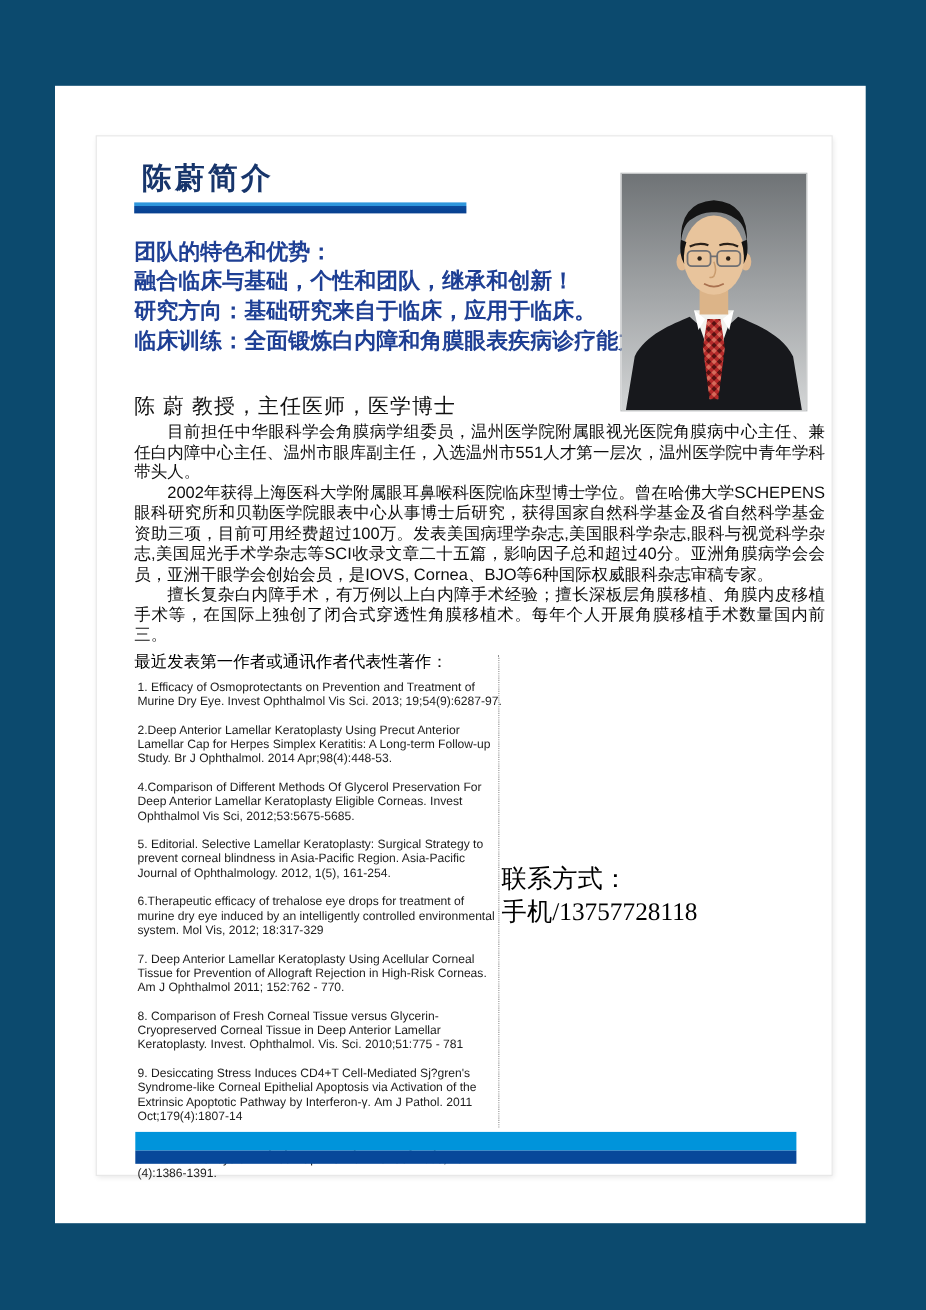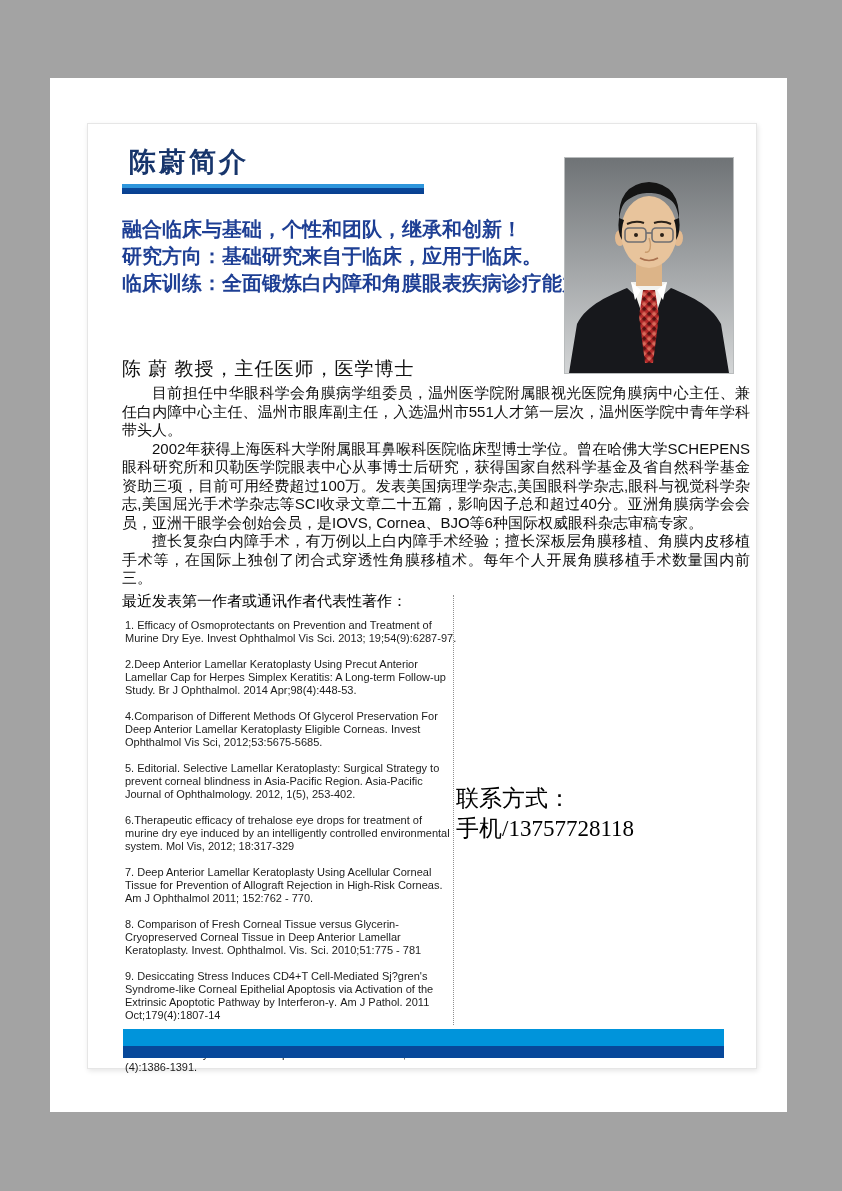--- a/index.html
+++ b/index.html
@@ -1,17 +1,17 @@
 <!DOCTYPE html>
 <html><head>
 <meta charset="utf-8">
 <style>
   html,body{margin:0;padding:0;}
   body{font-family:"Liberation Sans","DejaVu Sans",sans-serif;background:#fff;}
-  .canvas{position:relative;width:842px;height:1191px;background:#a3a3a3;overflow:hidden;}
+  .canvas{position:relative;width:842px;height:1191px;background:#0c4a6e;overflow:hidden;}
   .inner-white{position:absolute;left:50px;top:78px;width:737px;height:1034px;background:#ffffff;}
   .page{position:absolute;left:87px;top:123px;width:668px;height:944px;background:#fff;
         border:1px solid #e6e6e6;box-shadow:1px 2px 5px rgba(0,0,0,.10);}
   .page-title{position:absolute;left:41px;top:20px;font-size:27px;font-weight:bold;
         color:#17356b;letter-spacing:3px;}
   .title-bar{position:absolute;left:34px;top:60px;width:302px;height:10px;
         background:linear-gradient(180deg,#2e96dc 0%,#2e96dc 36%,#0a4a9c 36%,#083f8f 100%);}
   .team-block{position:absolute;left:34px;top:92px;width:600px;color:#1e3f94;
         font-weight:bold;font-size:20px;line-height:27px;}
   .photo-frame{position:absolute;left:476px;top:33px;width:170px;height:217px;
@@ -36,20 +36,21 @@
 
 <div class="canvas">
   <div class="inner-white"></div>
 
   <div class="page">
 
     <div class="page-title">陈蔚简介</div>
     <div class="title-bar"></div>
 
     <div class="team-block">
+      <div>团队的特色和优势：</div>
       <div>融合临床与基础，个性和团队，继承和创新！</div>
       <div>研究方向：基础研究来自于临床，应用于临床。</div>
       <div>临床训练：全面锻炼白内障和角膜眼表疾病诊疗能力</div>
     </div>
 
     <div class="photo-frame">
       <svg width="168" height="215" viewBox="0 0 168 215" xmlns="http://www.w3.org/2000/svg">
         <defs>
           <linearGradient id="bgGrad" x1="0" y1="0" x2="0" y2="1">
             <stop offset="0" stop-color="#6f7376"></stop>
@@ -105,21 +106,21 @@
     </div>
 
     <div class="pubs-heading">最近发表第一作者或通讯作者代表性著作：</div>
 
     <div class="dotted-divider"></div>
 
     <div class="pubs">
       <p>1. Efficacy of Osmoprotectants on Prevention and Treatment of Murine Dry Eye. Invest Ophthalmol Vis Sci. 2013; 19;54(9):6287-97.</p>
       <p>2.Deep Anterior Lamellar Keratoplasty Using Precut Anterior Lamellar Cap for Herpes Simplex Keratitis: A Long-term Follow-up Study. Br J Ophthalmol. 2014 Apr;98(4):448-53.</p>
       <p>4.Comparison of Different Methods Of Glycerol Preservation For Deep Anterior Lamellar Keratoplasty Eligible Corneas. Invest Ophthalmol Vis Sci, 2012;53:5675-5685.</p>
-      <p>5. Editorial. Selective Lamellar Keratoplasty: Surgical Strategy to prevent corneal blindness in Asia-Pacific Region. Asia-Pacific Journal of Ophthalmology. 2012, 1(5), 253-402.</p>
+      <p>5. Editorial. Selective Lamellar Keratoplasty: Surgical Strategy to prevent corneal blindness in Asia-Pacific Region. Asia-Pacific Journal of Ophthalmology. 2012, 1(5), 161-254.</p>
       <p>6.Therapeutic efficacy of trehalose eye drops for treatment of murine dry eye induced by an intelligently controlled environmental system. Mol Vis, 2012; 18:317-329</p>
       <p>7. Deep Anterior Lamellar Keratoplasty Using Acellular Corneal Tissue for Prevention of Allograft Rejection in High-Risk Corneas. Am J Ophthalmol 2011; 152:762 - 770.</p>
       <p>8. Comparison of Fresh Corneal Tissue versus Glycerin-Cryopreserved Corneal Tissue in Deep Anterior Lamellar Keratoplasty. Invest. Ophthalmol. Vis. Sci. 2010;51:775 - 781</p>
       <p>9. Desiccating Stress Induces CD4+T Cell-Mediated Sj?gren's Syndrome-like Corneal Epithelial Apoptosis via Activation of the Extrinsic Apoptotic Pathway by Interferon-γ. Am J Pathol. 2011 Oct;179(4):1807-14</p>
       <p>10. A murine model of dry eye induced by an intelligently controlled environmental system. Invest. Ophthalmol. Vis. Sci. 2008, 49 (4):1386-1391.</p>
     </div>
 
     <div class="contact">
       <div>联系方式：</div>
       <div>手机/13757728118</div>

